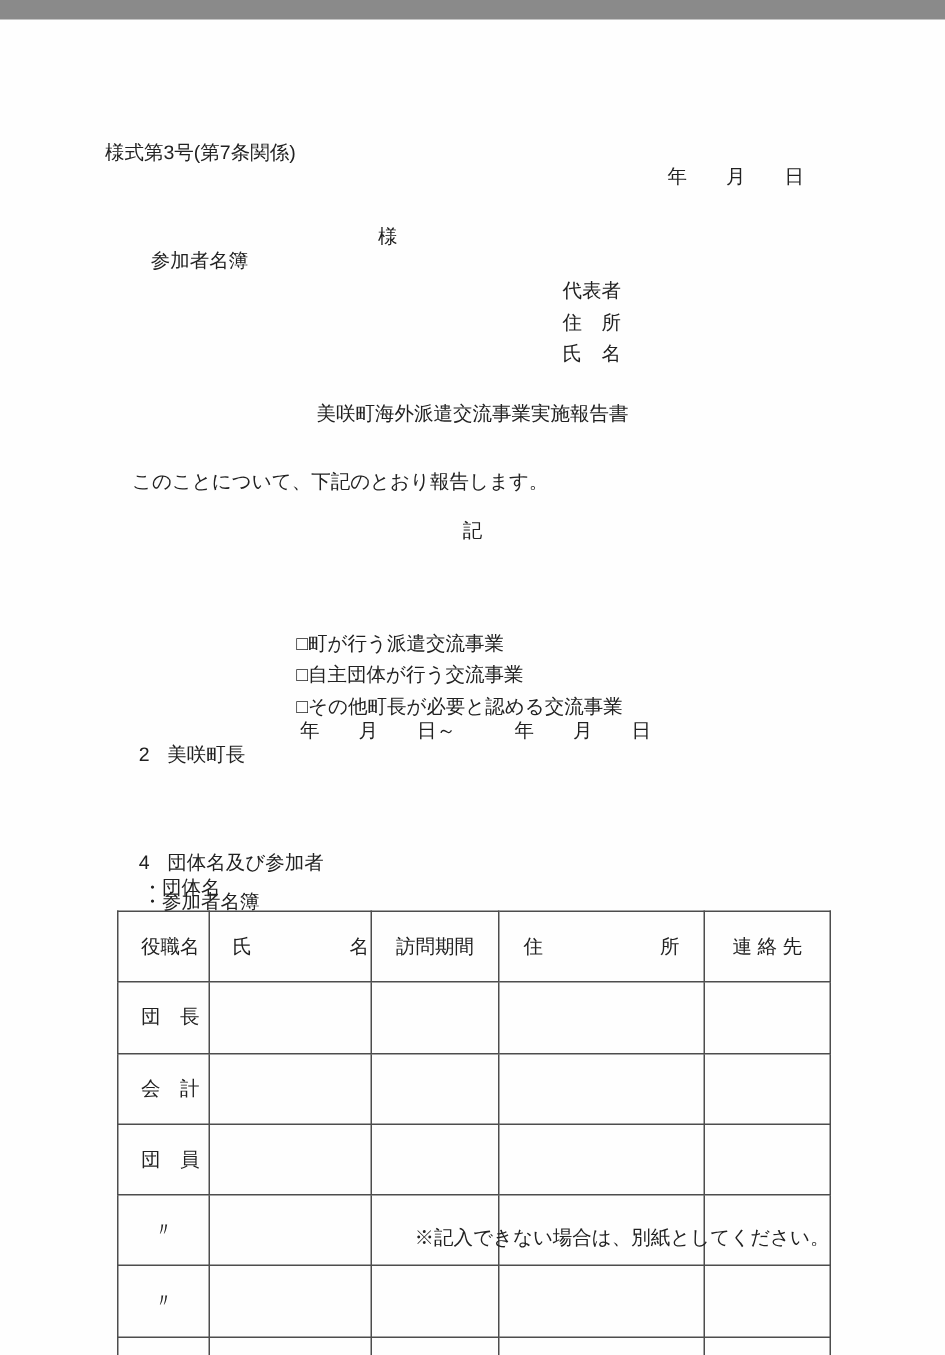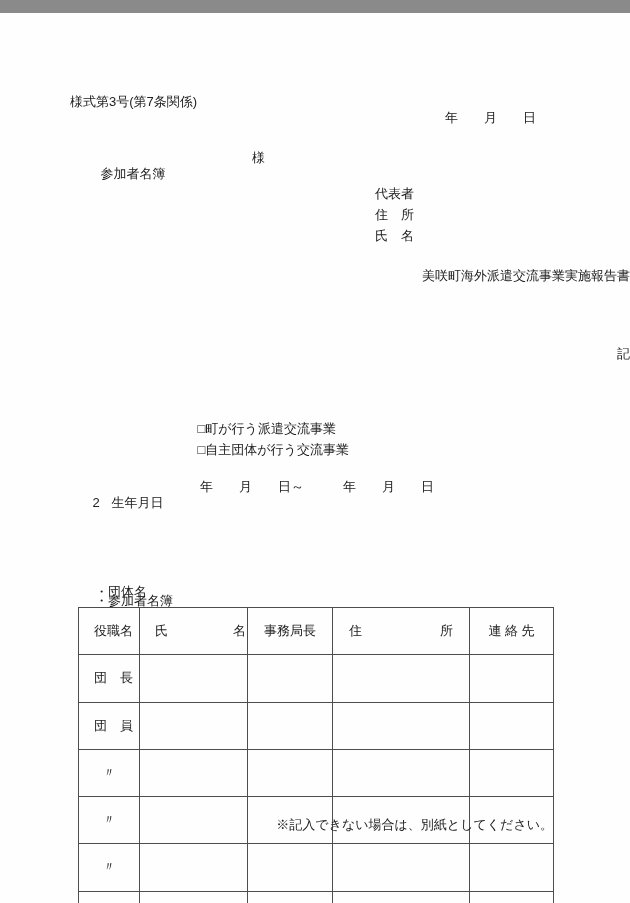--- a/index.html
+++ b/index.html
@@ -8,21 +8,21 @@
     width:630px;height:903px;
     margin:13px auto;
     background:#fefefe;
     font-family:Liberation Sans, sans-serif;
     color:#212121;
     font-size:13px;
     line-height:1.25;
     overflow:hidden;
   }
   .abs{position:absolute;white-space:pre;}
-  .center{position:absolute;left:0;width:100%;text-align:right;white-space:pre;}
+  .center{position:absolute;left:0;width:100%;text-align:center;white-space:pre;}
   .sec-num{display:inline-block;min-width:19px;}
   .rep-line{position:absolute;left:375px;white-space:pre;}
   .opt{position:absolute;left:183px;white-space:pre;}
   table.roster{
     position:absolute;left:78px;top:594px;
     border-collapse:collapse;table-layout:fixed;
     width:475px;
     font-size:13px;color:#212121;
   }
   table.roster td,table.roster th{
@@ -51,57 +51,71 @@
     <span>参加者名簿</span>
     <span class="abs" style="left:166px;top:0;">様</span>
   </div>
 
   <div class="rep-line" style="top:173px;">代表者</div>
   <div class="rep-line" style="top:194px;">住　所</div>
   <div class="rep-line" style="top:215px;">氏　名</div>
 
   <div class="center" style="top:255px;">美咲町海外派遣交流事業実施報告書</div>
 
+  <div class="abs" style="left:88px;top:300px;">このことについて、下記のとおり報告します。</div>
 
   <div class="center" style="top:333px;">記</div>
 
   <div class="opt" style="top:392px;">
     <span>□</span><span>町が行う派遣交流事業</span>
   </div>
   <div class="opt" style="top:413px;">
     <span>□</span><span>自主団体が行う交流事業</span>
   </div>
+  <div class="opt" style="top:434px;">
+    <span>□</span><span>その他町長が必要と認める交流事業</span>
+  </div>
 
   <div class="abs" style="left:78px;top:466px;">
-    <span class="sec-num">2</span><span>生年月日</span>
+    <span class="sec-num">2</span><span>美咲町長</span>
   </div>
   <div class="abs" style="left:200px;top:466px;">年　　月　　日～　　　年　　月　　日</div>
 
 
+  <div class="abs" style="left:78px;top:538px;">
+    <span class="sec-num">4</span><span>団体名及び参加者</span>
+  </div>
   <div class="abs" style="left:95px;top:571px;">・団体名</div>
   <div class="abs" style="left:95px;top:580px;">・参加者名簿</div>
 
   <table class="roster">
     <colgroup>
         <col class="c0">
         <col class="c1">
         <col class="c2">
         <col class="c3">
         <col class="c4">
       </colgroup>
     <tbody>
         <tr class="hdr">
       <th>役職名</th>
       <th>氏　　　　　名</th>
-      <th>事務局長</th>
+      <th>訪問期間</th>
       <th>住　　　　　　所</th>
       <th>連 絡 先</th>
     </tr>
     <tr>
       <td>団　長</td>
+      <td></td>
+          <td></td>
+          <td></td>
+          <td></td>
+    </tr>
+    <tr>
+      <td>会　計</td>
       <td></td>
           <td></td>
           <td></td>
           <td></td>
     </tr>
     <tr>
       <td>団　員</td>
       <td></td>
           <td></td>
           <td></td>

